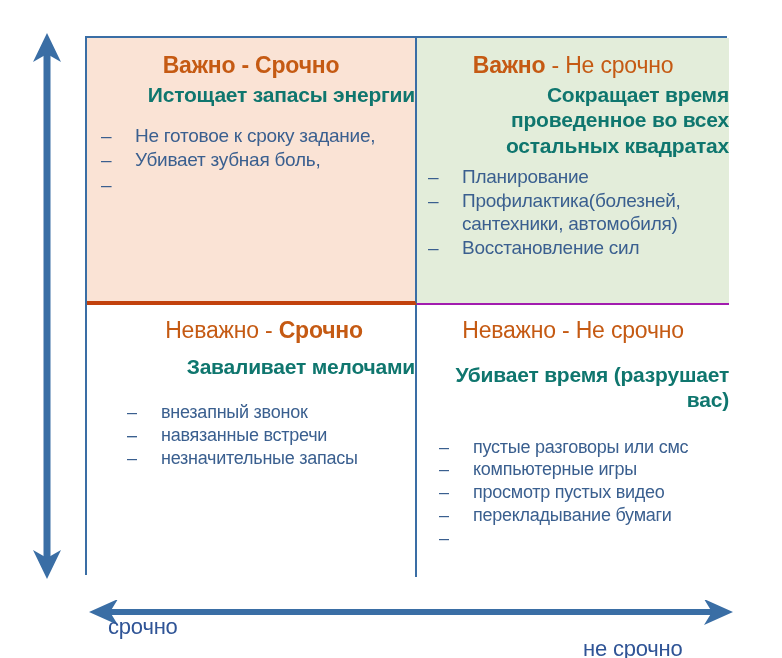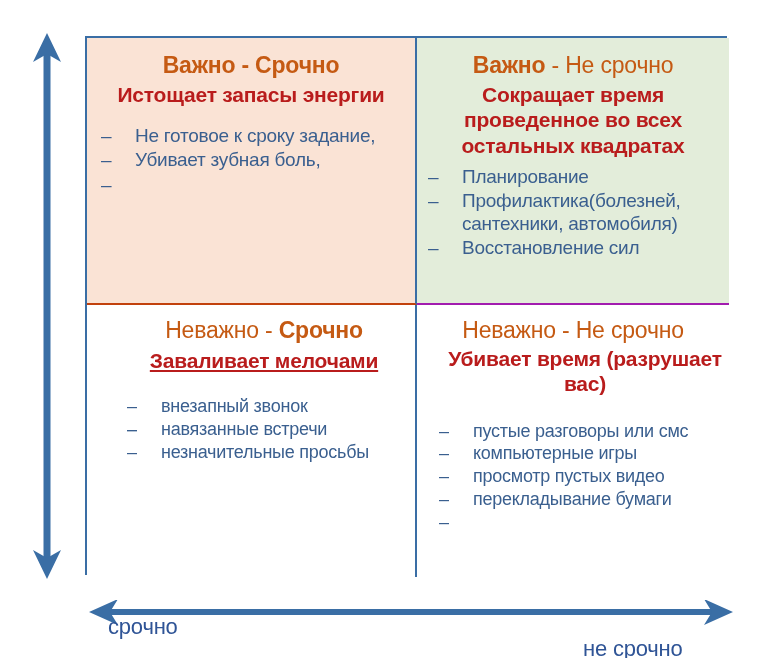--- a/index.html
+++ b/index.html
@@ -44,39 +44,39 @@
     grid-template-columns: 330px 312px;
     grid-template-rows: 267px 272px;
     border: 2px solid #3a6ea5;
     box-sizing: border-box;
   }
   .quad {
     box-sizing: border-box;
     overflow: hidden;
     position: relative;
   }
-  .quad.q1 { background: #fae3d5; border-right: 2px solid #3a6ea5; border-bottom: 2px solid #c2410c; }
+  .quad.q1 { background: #fae3d5; border-right: 2px solid #3a6ea5; border-bottom: 4px solid #c2410c; }
   .quad.q2 { background: #e3edda; border-bottom: 2px solid #a21caf; }
   .quad.q3 { background: #ffffff; border-right: 2px solid #3a6ea5; padding-left: 26px; }
   .quad.q4 { background: #ffffff; }
 
   .q-title {
     text-align: center;
     color: #c55a13;
     font-size: 23px;
     line-height: 1.18;
     letter-spacing: -0.2px;
     white-space: nowrap;
   }
   .q-title .bold { font-weight: bold; }
   .q-title .reg  { font-weight: normal; }
 
   .q-sub {
-    text-align: center;
-    color: #b91c1c;
+    text-align: right;
+    color: #0f766e;
     font-weight: bold;
     font-size: 21px;
     line-height: 1.2;
     letter-spacing: -0.2px;
   }
 
   .q-list {
     list-style: none;
     margin: 0;
     padding: 0;
@@ -99,25 +99,25 @@
   
   .q1 .q-title { margin-top: 14px; }
   .q1 .q-sub   { margin-top: 3px; }
   .q1 .q-list  { margin-top: 17px; margin-left: 14px; margin-right: 8px; }
 
   .q2 .q-title { margin-top: 14px; }
   .q2 .q-sub   { margin-top: 3px; }
   .q2 .q-list  { margin-top: 7px; margin-left: 11px; margin-right: 4px; }
 
   .q3 .q-title { margin-top: 12px; }
-  .q3 .q-sub   { margin-top: 4px; text-decoration: underline; }
+  .q3 .q-sub   { margin-top: 10px; }
   .q3 .q-list  { margin-top: 23px; margin-left: 14px; font-size: 18px; }
 
   .q4 .q-title { margin-top: 12px; }
-  .q4 .q-sub   { margin-top: 2px; padding-left: 24px; }
+  .q4 .q-sub   { margin-top: 18px; padding-left: 24px; }
   .q4 .q-list  { margin-top: 24px; margin-left: 22px; font-size: 18px; }
 
   
   .axis-label {
     position: absolute;
     color: #2f5496;
     font-size: 22px;
     letter-spacing: -0.2px;
     white-space: nowrap;
   }
@@ -163,21 +163,21 @@
 
   <div class="quad q3">
     <div class="q-title">
       <span class="reg">Неважно - </span><span class="bold">Срочно</span>
     </div>
     <div class="q-sub">Заваливает мелочами</div>
     <ul class="q-list">
       <li><span class="dash">–</span><span>внезапный звонок</span></li>
       <li><span class="dash">–</span></li>
       <li><span class="dash">–</span><span>навязанные встречи</span></li>
-      <li><span class="dash">–</span><span>незначительные просьбы</span></li>
+      <li><span class="dash">–</span><span>незначительные запасы</span></li>
     </ul>
   </div>
 
   <div class="quad q4">
     <div class="q-title">
       <span class="reg">Неважно - Не срочно</span><span class="bold"></span>
     </div>
     <div class="q-sub">Убивает время (разрушает вас)</div>
     <ul class="q-list">
       <li><span class="dash">–</span><span>пустые разговоры или смс</span></li>

